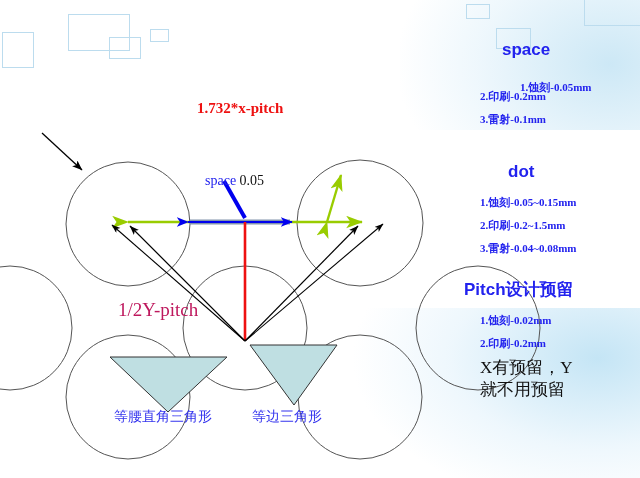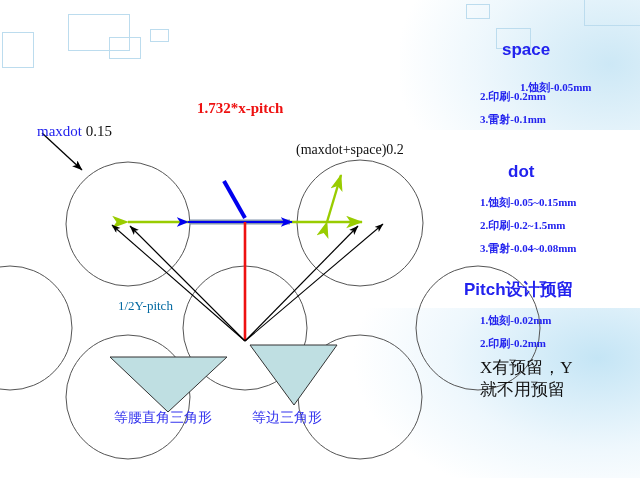--- a/index.html
+++ b/index.html
@@ -34,22 +34,22 @@
 
   .hdr{font-weight:bold;font-family:"Liberation Sans",sans-serif;font-size:17px;color:#2222ee;}
   .item{font-size:11px;color:#2222ee;font-weight:bold;font-family:"Liberation Serif",serif;}
   .big-cn{font-size:17px;color:#111111;font-family:"Liberation Serif",serif;}
 
   .lbl-title{font-size:15px;color:#2222ee;font-family:"Liberation Serif",serif;}
   .lbl-red{font-size:15px;color:#ee1111;font-weight:bold;font-family:"Liberation Serif",serif;}
   .lbl-maxdot{font-size:15px;font-family:"Liberation Serif",serif;}
   .lbl-space{font-size:14px;font-family:"Liberation Serif",serif;}
   .lbl-md-space{font-size:14px;color:#101010;font-family:"Liberation Serif",serif;}
-  .lbl-ypitch{font-size:13px;color:#0369a1;font-family:"Liberation Serif",serif;}
-  .tri-lbl{font-size:14px;color:#3333ee;font-family:Liberation Sans, sans-serif;}
+  .lbl-ypitch{font-size:19px;color:#be185d;font-family:"Liberation Serif",serif;}
+  .tri-lbl{font-size:14px;color:#3333ee;font-family:Liberation Mono, monospace;}
 
   svg.diagram{position:absolute;left:0;top:0;width:640px;height:478px;}
 </style>
 </head>
 <body>
 
 <div id="slide">
 
   <div class="bg-glow-tr"></div>
   <div class="bg-glow-br"></div>
@@ -107,26 +107,25 @@
     <line x1="245" y1="341" x2="112" y2="225" stroke="#000000" stroke-width="1.1" marker-end="url(#ahBlackS)"></line>
 
     <line x1="42" y1="133" x2="82" y2="170" stroke="#000000" stroke-width="1.3" marker-end="url(#ahBlack)"></line>
 
     <polygon points="110,357 227,357 168,412" fill="#bfdfe2" stroke="#333333" stroke-width="1"></polygon>
     <polygon points="250,345 337,345 294,405" fill="#bfdfe2" stroke="#333333" stroke-width="1"></polygon>
   </svg>
 
   <div class="txt lbl-red" style="left:197px;top:100px;">1.732*x-pitch</div>
 
-  <div class="txt lbl-maxdot" style="left:22px;top:106px;">
-    <span class="blue">maxdot</span><span class="black"> 0.15</span>
+
+  <div class="txt lbl-space" style="left:191px;top:157px;">
+    <span class="blue">space</span><span class="black"> 0.05</span>
   </div>
 
-
-  <div class="txt lbl-md-space" style="left:296px;top:142px;">(maxdot+space)0.2</div>
 
   <div class="txt lbl-ypitch" style="left:118px;top:299px;">1/2Y-pitch</div>
 
   <div class="txt tri-lbl" style="left:114px;top:409px;">等腰直角三角形</div>
   <div class="txt tri-lbl" style="left:252px;top:409px;">等边三角形</div>
 
   <div class="txt hdr" style="left:502px;top:40px;">space</div>
   <div class="txt item" style="left:480px;top:81px;margin-left:40px;">1.蚀刻-0.05mm</div>
   <div class="txt item" style="left:480px;top:90px;">2.印刷-0.2mm</div>
   <div class="txt item" style="left:480px;top:113px;">3.雷射-0.1mm</div>

